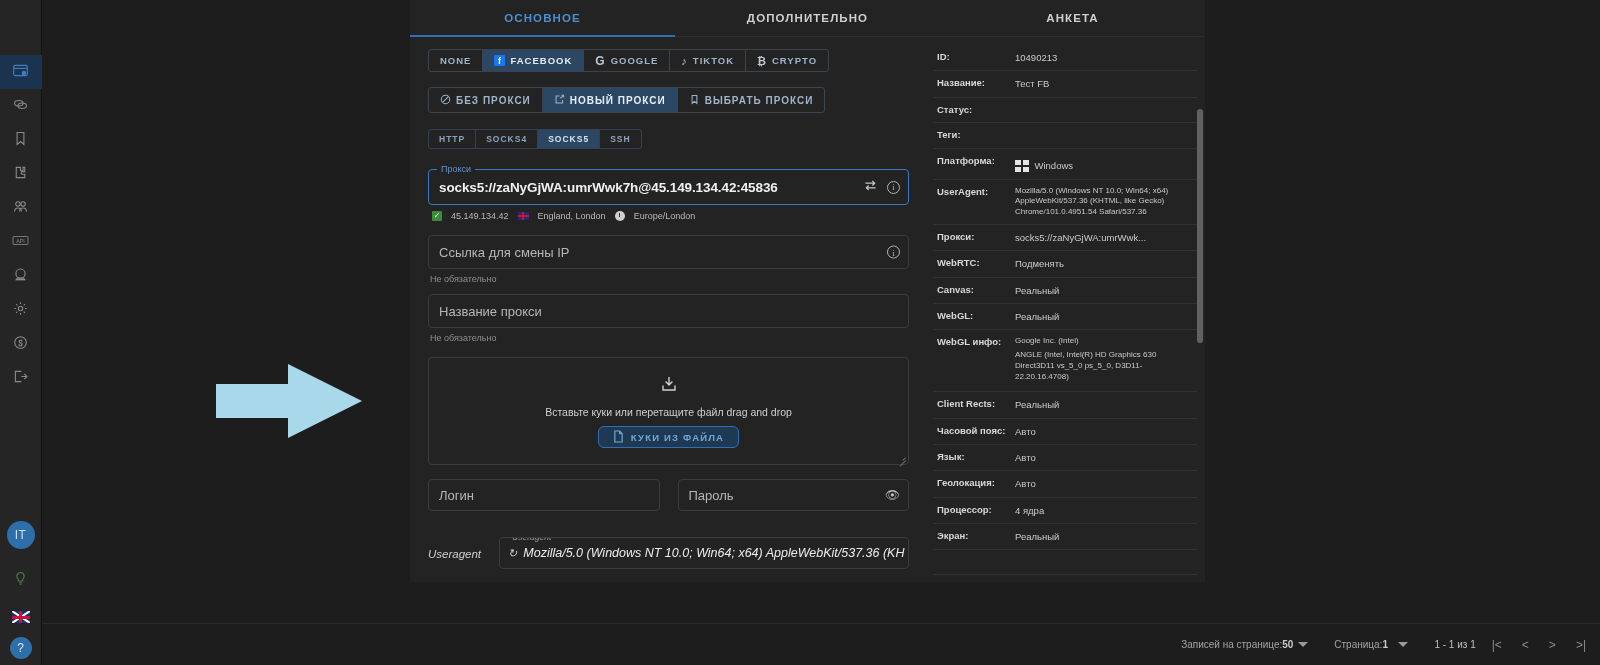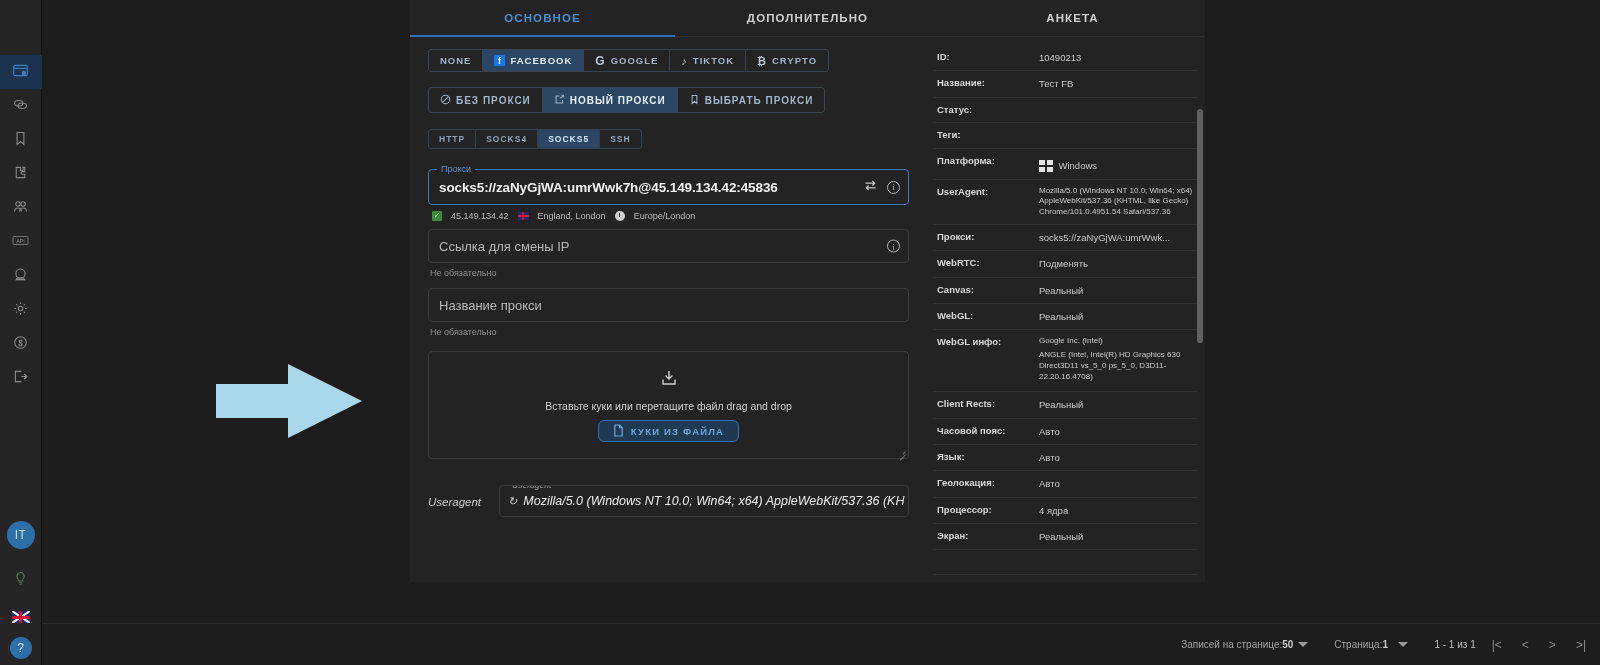--- a/index.html
+++ b/index.html
@@ -162,21 +162,21 @@
                       font-size:8.5px; color:#9a9a9a; }
   .ua-field .refresh { margin-right:6px; color:#d2d2d2; font-size:11px; }
   .ua-field .val { font-size:12.5px; color:#ececec; white-space:nowrap; }
 
   
   .info-pane {
     width:280px; padding:8px 8px 0 8px; position:relative; overflow:hidden;
   }
   .info-row {
     display:flex; align-items:flex-start; border-bottom:1px solid #323232;
-    padding:6px 4px 6px 4px; min-height:25px;gap:24px;
+    padding:6px 4px 6px 4px; min-height:25px;
   }
   .info-row .k { width:78px; flex:0 0 78px; font-size:9.5px; font-weight:bold; color:#d8d8d8; line-height:1.35; }
   .info-row .v { flex:1 1 auto; font-size:9.5px; color:#cacaca; line-height:1.4; word-break:break-word; }
   .info-row .v.small { font-size:8px; line-height:1.35; }
   .win-ic { display:inline-flex; align-items:center; gap:6px; }
   .win-glyph { display:inline-grid; grid-template-columns:6px 6px; grid-template-rows:5px 5px; gap:1.5px; }
   .win-glyph i { background:#e4e4e4; display:block; }
 
   .vscroll {
     position:absolute; right:2px; top:72px; width:6px; height:234px;
@@ -426,21 +426,21 @@
           <span class="mini-flag">
               <i class="h"></i>
               <i class="v"></i>
             </span>
           <span>England, London</span>
           <span class="clock"></span>
           <span>Europe/London</span>
         </div>
 
         
-        <div class="field" style="margin-top:8px">
+        <div class="field" style="margin-top:14px">
           <span class="ph">Ссылка для смены IP</span>
           <span class="icons">
             <span class="ic-info">i</span>
           </span>
         </div>
         <div class="hint">Не обязательно</div>
 
         
         <div class="field" style="margin-top:10px">
           <span class="ph">Название прокси</span>
@@ -465,20 +465,35 @@
             </span>
             <span>КУКИ ИЗ ФАЙЛА</span>
           </div>
           <span class="dz-resize">
               <i></i>
               <i></i>
             </span>
         </div>
 
         
+        <div class="pairs">
+          <div class="pair">
+            <div class="field">
+              <span class="ph">Логин</span>
+            </div>
+          </div>
+          <div class="pair">
+            <div class="field">
+              <span class="ph">Пароль</span>
+              <span class="icons">
+                <span style="color:#bdbdbd;font-size:12px;">👁</span>
+              </span>
+            </div>
+          </div>
+        </div>
 
         
         <div class="ua-row">
           <div class="ua-label">Useragent</div>
           <div class="ua-field">
             <span class="legend">Useragent</span>
             <span class="refresh">↻</span>
             <span class="val">Mozilla/5.0 (Windows NT 10.0; Win64; x64) AppleWebKit/537.36 (KH</span>
           </div>
         </div>

